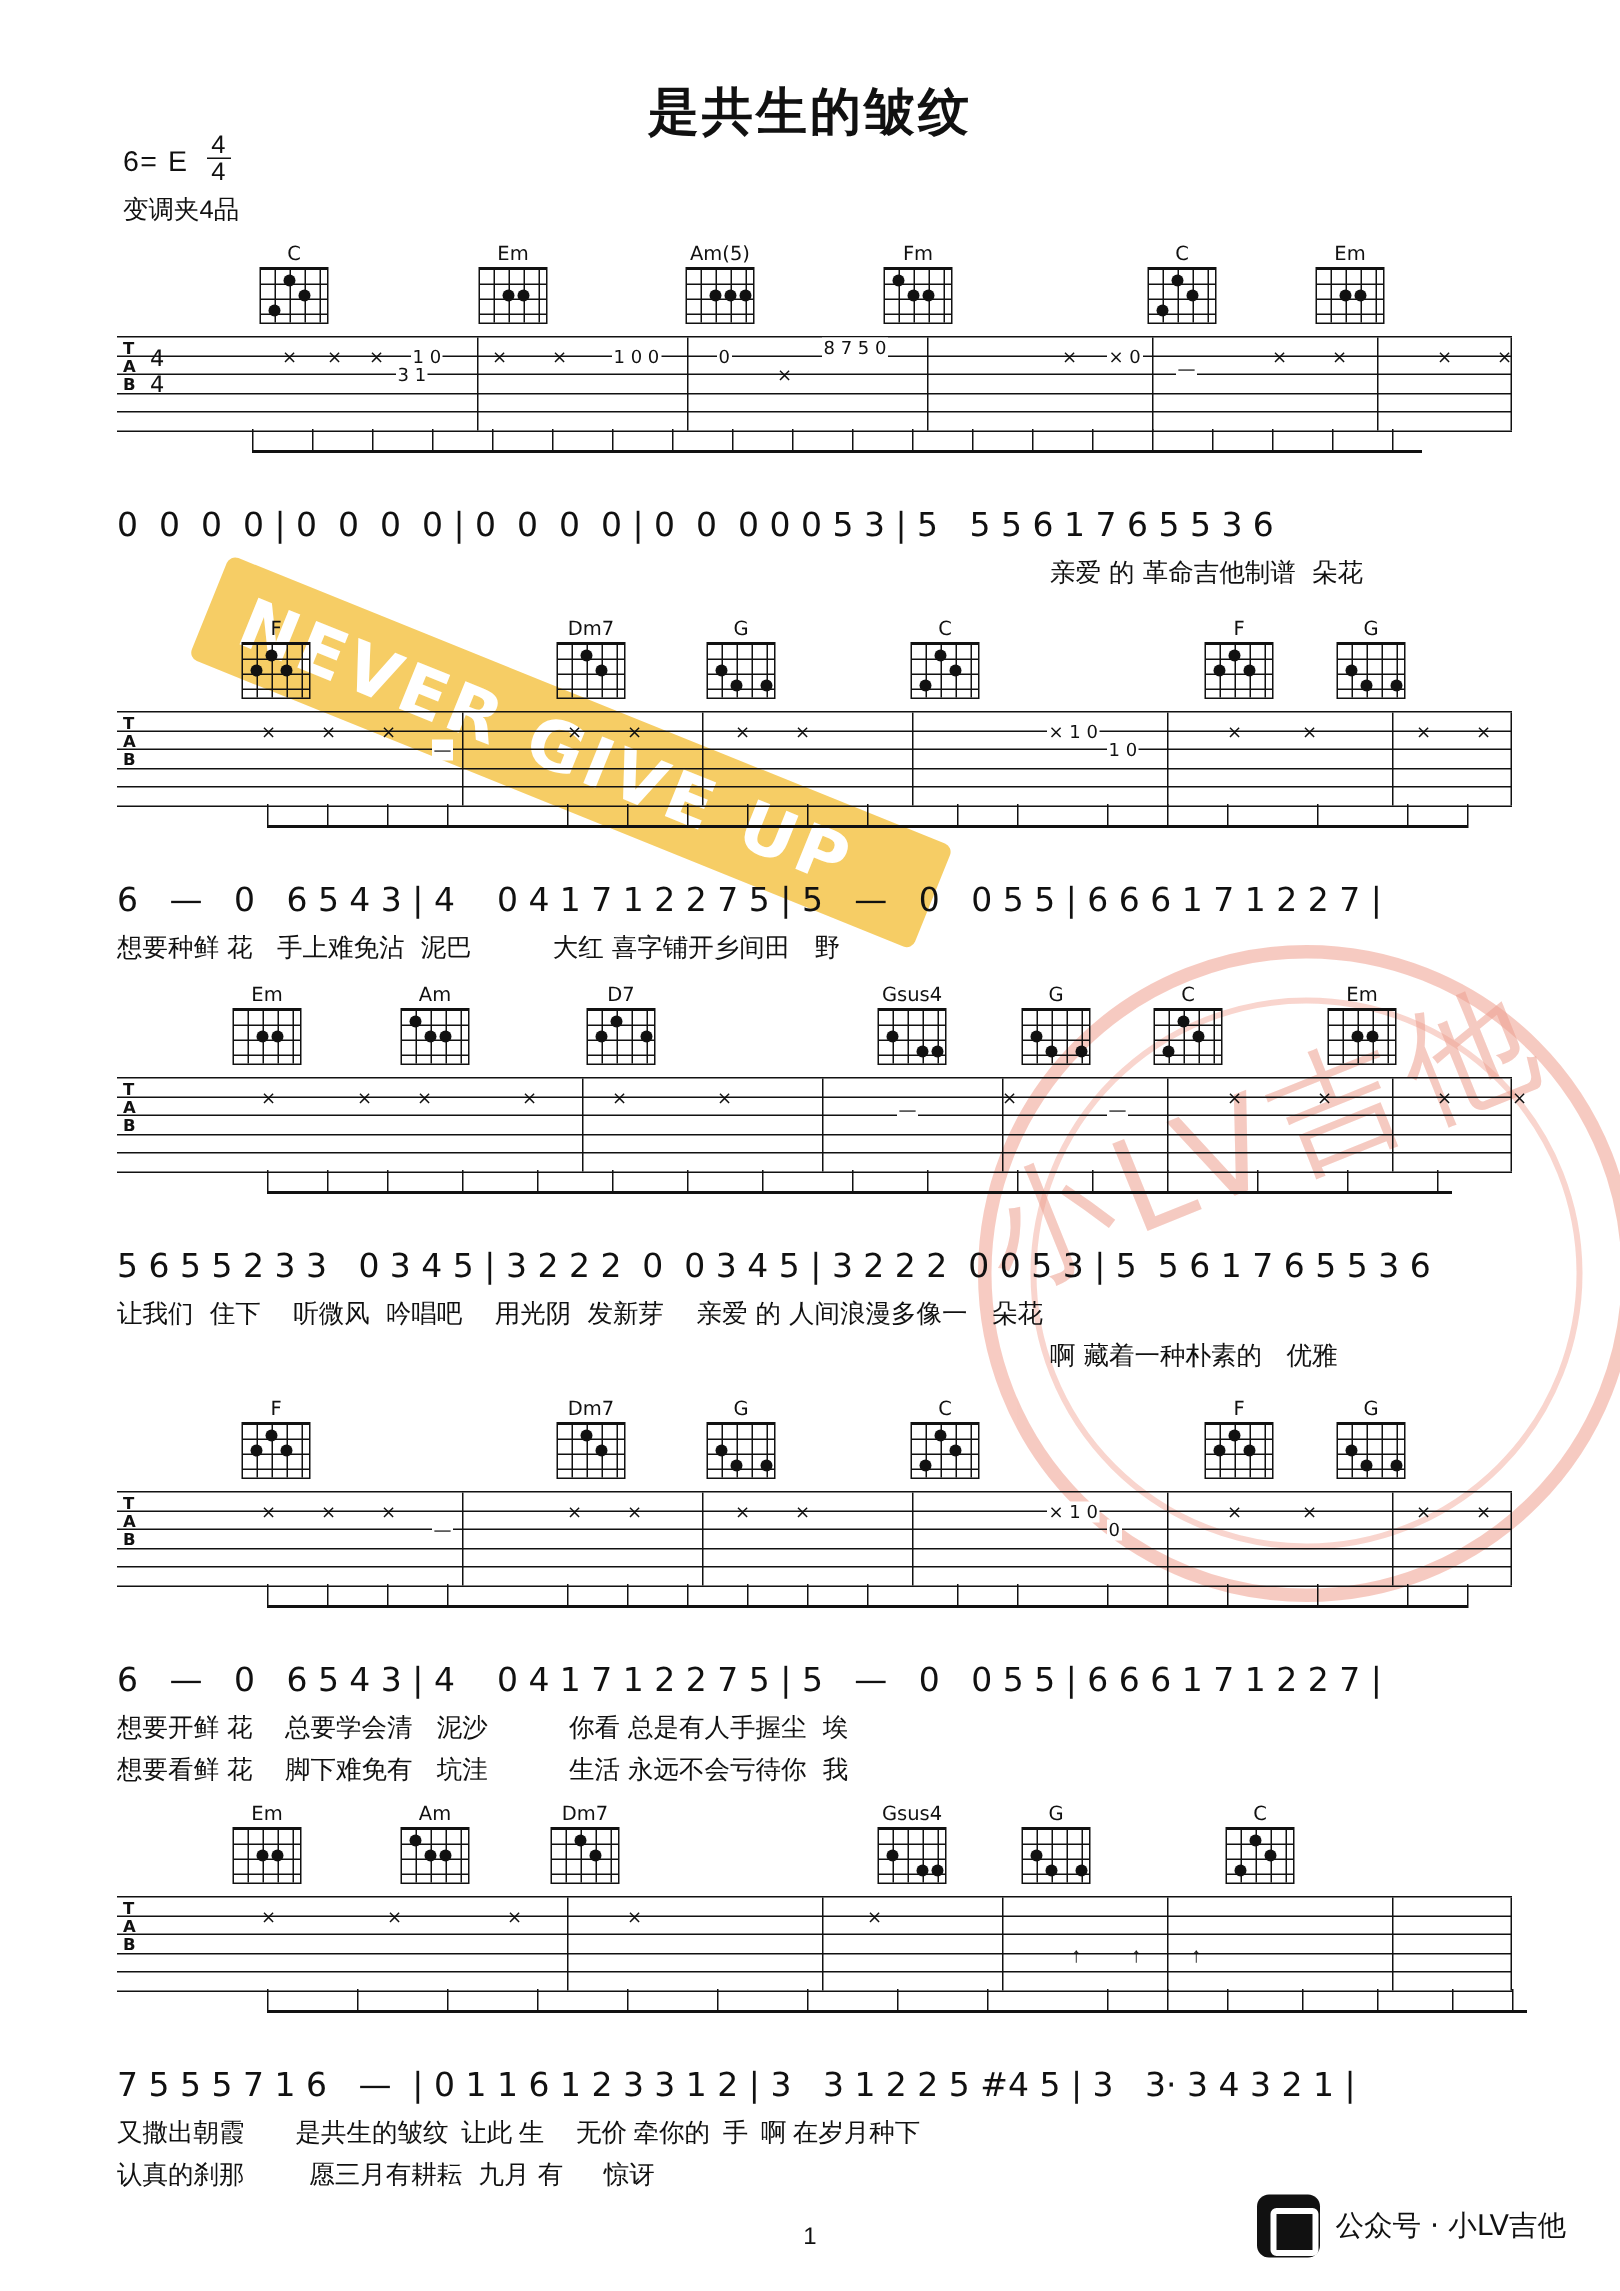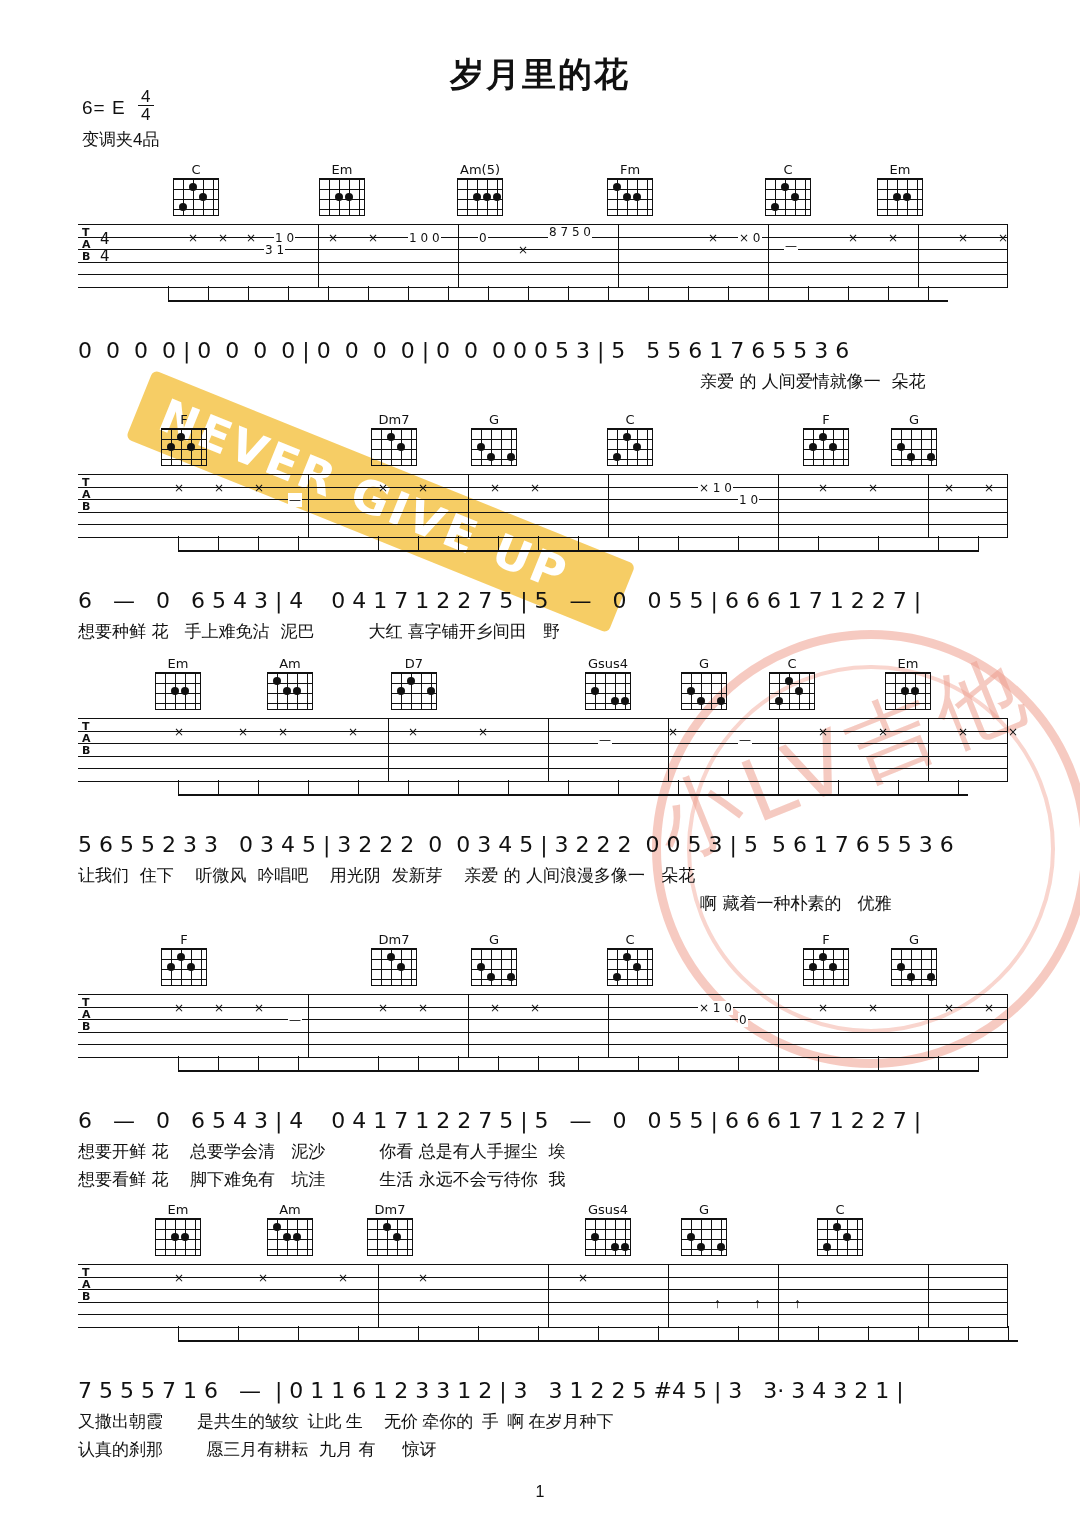--- a/index.html
+++ b/index.html
@@ -71,21 +71,21 @@
   <div class="key-sig">
     <span>6= E</span>
     <span class="frac">
       <span class="num">4</span>
       <span class="den">4</span>
     </span>
   </div>
   <div class="capo">变调夹4品</div>
 
 
-  <div class="title">岁月里的花</div>
+  <div class="title">是共生的皱纹</div>
 
   <div class="wm-ribbon">
     <div class="band"></div>
     <div class="txt">NEVER GIVE UP</div>
   </div>
   <div class="wm-circle">
       <div class="inner"></div>
     </div>
   <div class="wm-cn">小LV吉他</div>
 
@@ -128,21 +128,21 @@
             <i style="left:29px"></i>
             <i style="left:39px"></i>
             <u style="top:9px"></u>
             <u style="top:19px"></u>
             <u style="top:29px"></u>
             <span class="dot" style="left:15px;top:13px"></span>
             <span class="dot" style="left:25px;top:13px"></span>
             <span class="dot" style="left:35px;top:13px"></span>
           </div>
         </div>
-      <div class="chordbox" style="left:602px;">
+      <div class="chordbox" style="left:584px;">
           <div class="name">Fm</div>
           <div class="grid">
             <i style="left:9px"></i>
             <i style="left:19px"></i>
             <i style="left:29px"></i>
             <i style="left:39px"></i>
             <u style="top:9px"></u>
             <u style="top:19px"></u>
             <u style="top:29px"></u>
             <span class="dot" style="left:5px;top:3px"></span>
@@ -231,21 +231,21 @@
         <div class="s" style="left:650px"></div>
         <div class="s" style="left:690px"></div>
       <div class="s" style="left:730px"></div>
         <div class="s" style="left:770px"></div>
         <div class="s" style="left:810px"></div>
         <div class="s" style="left:850px"></div>
       <div class="b" style="left:90px;top:14px;width:780px"></div>
     </div>
 
     <div class="melody" style="top:160px;">0  0  0  0 | 0  0  0  0 | 0  0  0  0 | 0  0  0 0 0 5 3 | 5   5 5 6 1 7 6 5 5 3 6</div>
-    <div class="lyrics" style="top:192px;left:700px;">亲爱 的 人间爱情就像一  朵花</div>
+    <div class="lyrics" style="top:192px;left:700px;">亲爱 的 革命吉他制谱  朵花</div>
   </div>
 
   <div class="system" style="top:428px;">
     <div class="chords">
       <div class="chordbox" style="left:156px;">
           <div class="name">F</div>
           <div class="grid">
             <i style="left:9px"></i>
             <i style="left:19px"></i>
             <i style="left:29px"></i>
@@ -825,14 +825,18 @@
       <div class="b" style="left:100px;top:14px;width:840px"></div>
     </div>
 
     <div class="melody" style="top:160px;">7 5 5 5 7 1 6   —  | 0 1 1 6 1 2 3 3 1 2 | 3   3 1 2 2 5 #4 5 | 3   3· 3 4 3 2 1 |</div>
     <div class="lyrics" style="top:192px;font-family:Liberation Serif, serif;">又撒出朝霞        是共生的皱纹  让此 生     无价 牵你的  手  啊 在岁月种下</div>
     <div class="lyrics" style="top:220px;">认真的刹那        愿三月有耕耘  九月 有     惊讶</div>
   </div>
 
   <div class="pagenum">1</div>
 
+  <div class="footer">
+    <div class="qr"></div>
+    <div class="ftext">公众号 · 小LV吉他</div>
+  </div>
 
 </div>
 
 </body></html>

